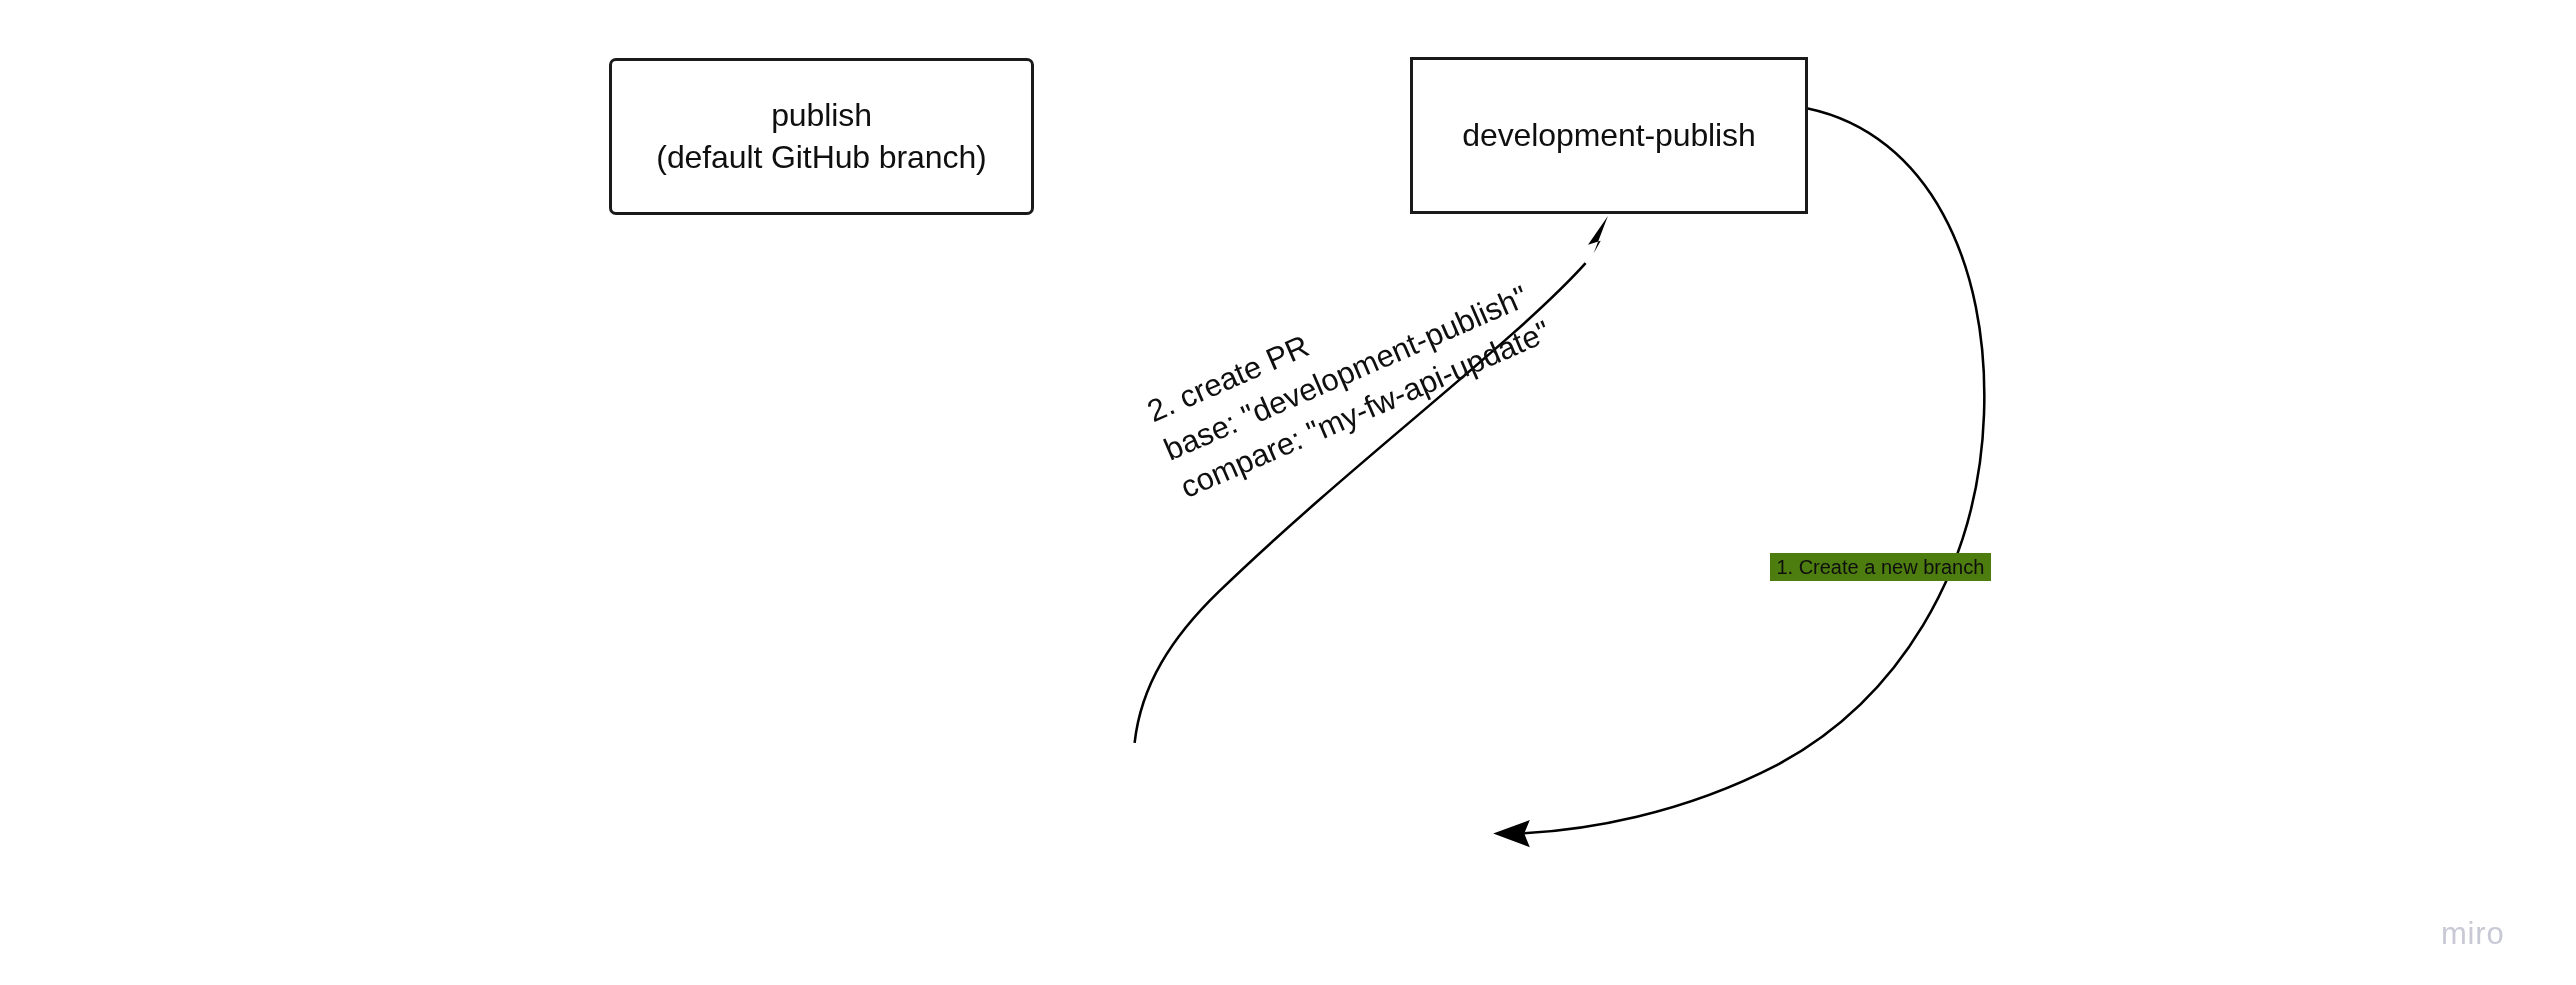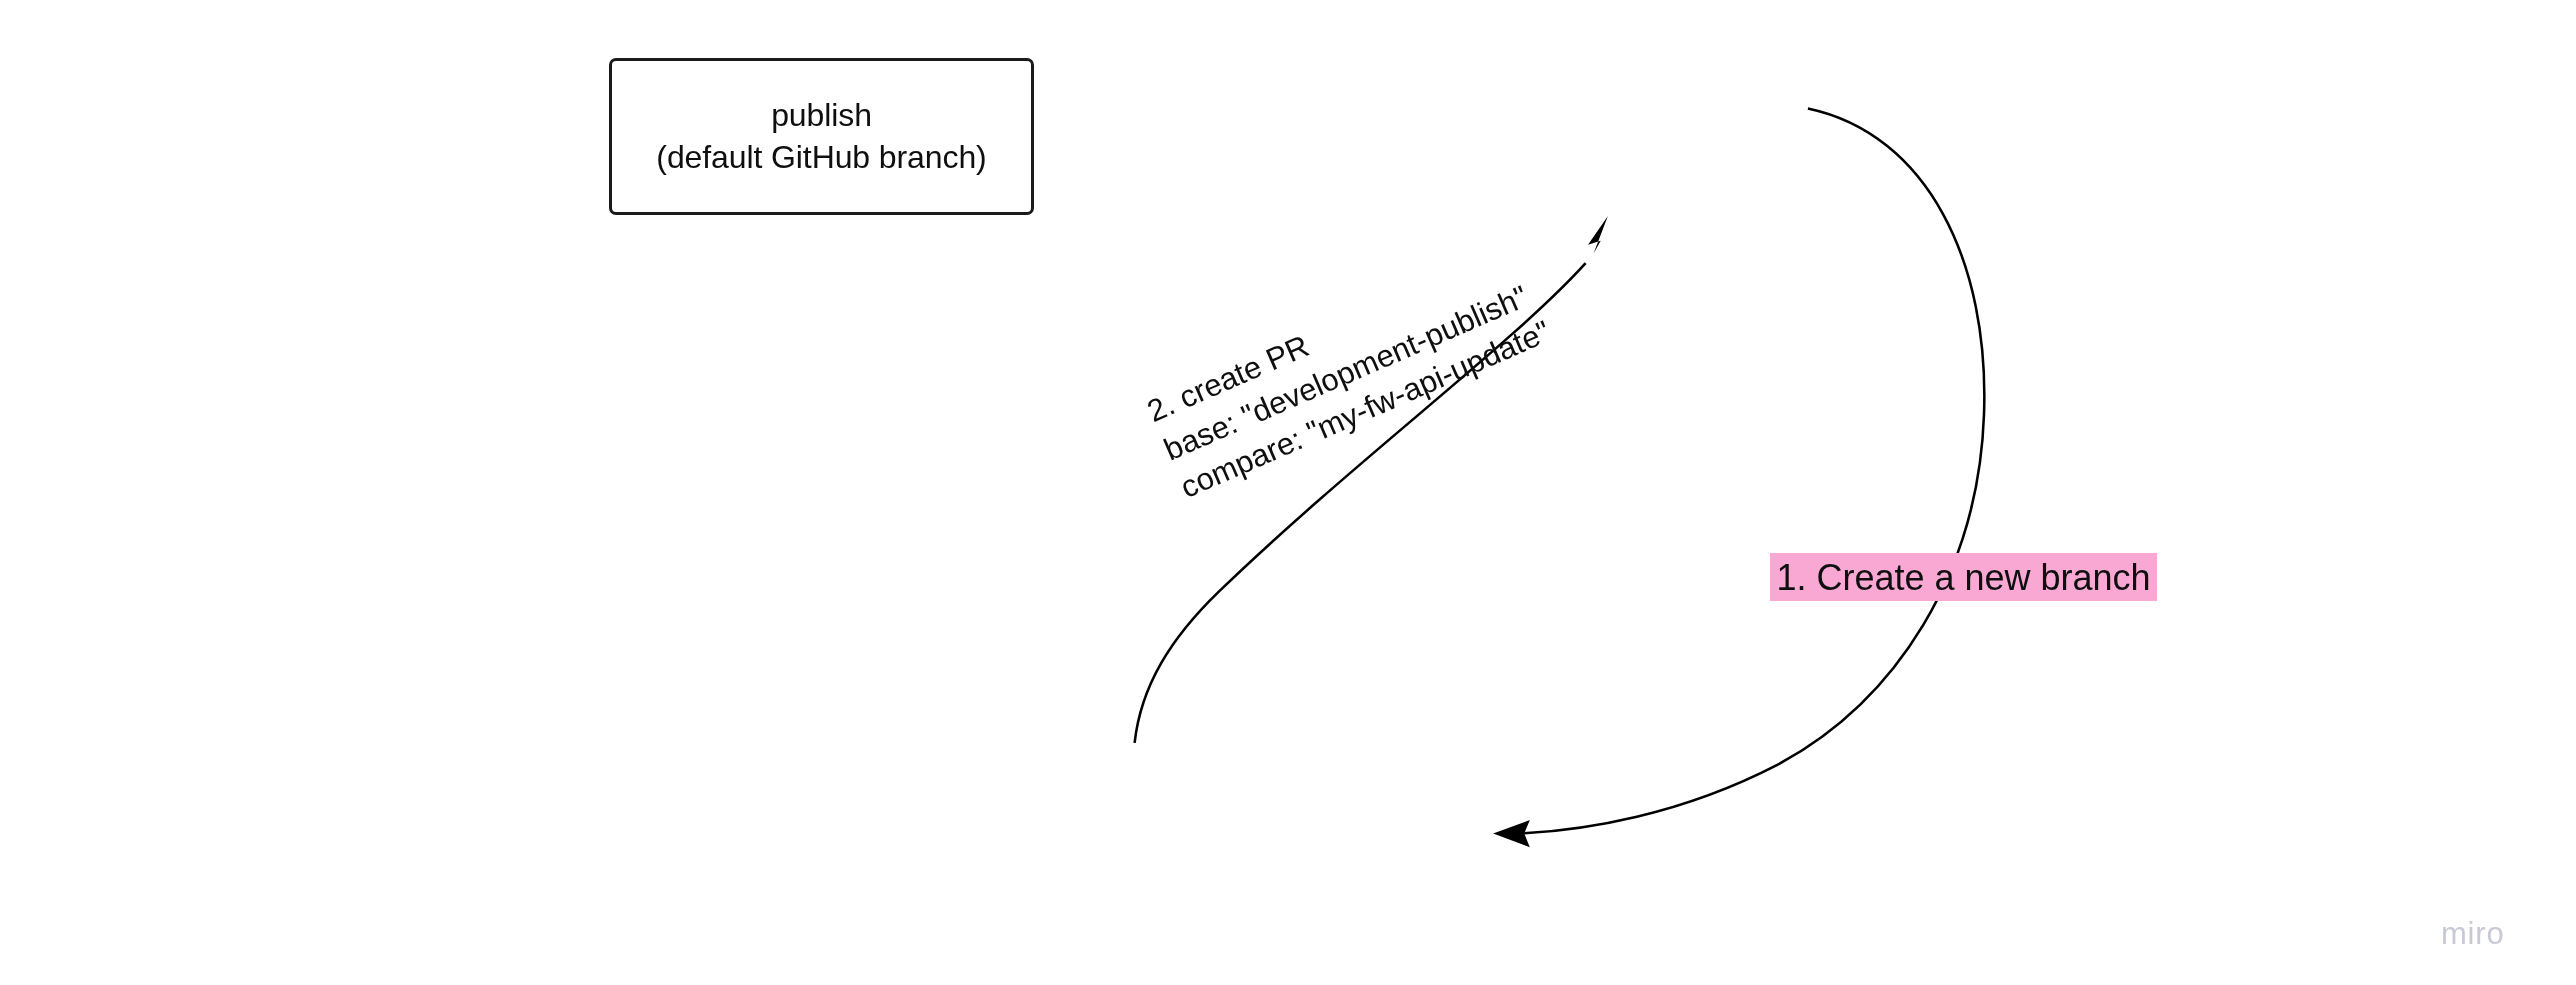--- a/index.html
+++ b/index.html
@@ -73,23 +73,23 @@
   }
   .edge-label {
     position: absolute;
     color: #0f0f0f;
     white-space: pre-line;
     z-index: 4;
   }
   #edge-label-create-branch {
     left: 1770px;
     top: 553px;
-    font-size: 36px;
+    font-size: 20px;
     line-height: 1.25;
-    background: #f9a8d4;
+    background: #4d7c0f;
     padding: 1.6px 6.4px;
   }
   #edge-label-create-pr {
     left: 1141px;
     top: 394px;
     font-size: 31px;
     line-height: 1.34;
     transform: rotate(-23.5deg);
     transform-origin: 0 0;
     text-align: left;
@@ -121,20 +121,23 @@
       <path class="edge-path" d="M 1424 932 C 1432 860, 1470 800, 1530 742 C 1700 578, 1900 430, 1990 330"></path>
       <polygon class="edge-head" points="2018,271 2000,318 2009,302 1993,307"></polygon>
     </g>
   </svg>
 
   <div class="node" id="node-publish">
     <span class="node-label">publish
 (default GitHub branch)</span>
   </div>
 
+  <div class="node" id="node-development-publish">
+    <span class="node-label">development-publish</span>
+  </div>
 
 
   <div class="edge-label" id="edge-label-create-branch">1. Create a new branch</div>
 
   <div class="edge-label" id="edge-label-create-pr">2. create PR
 base: "development-publish"
 compare: "my-fw-api-update"</div>
 
   <div id="watermark">miro</div>
 

